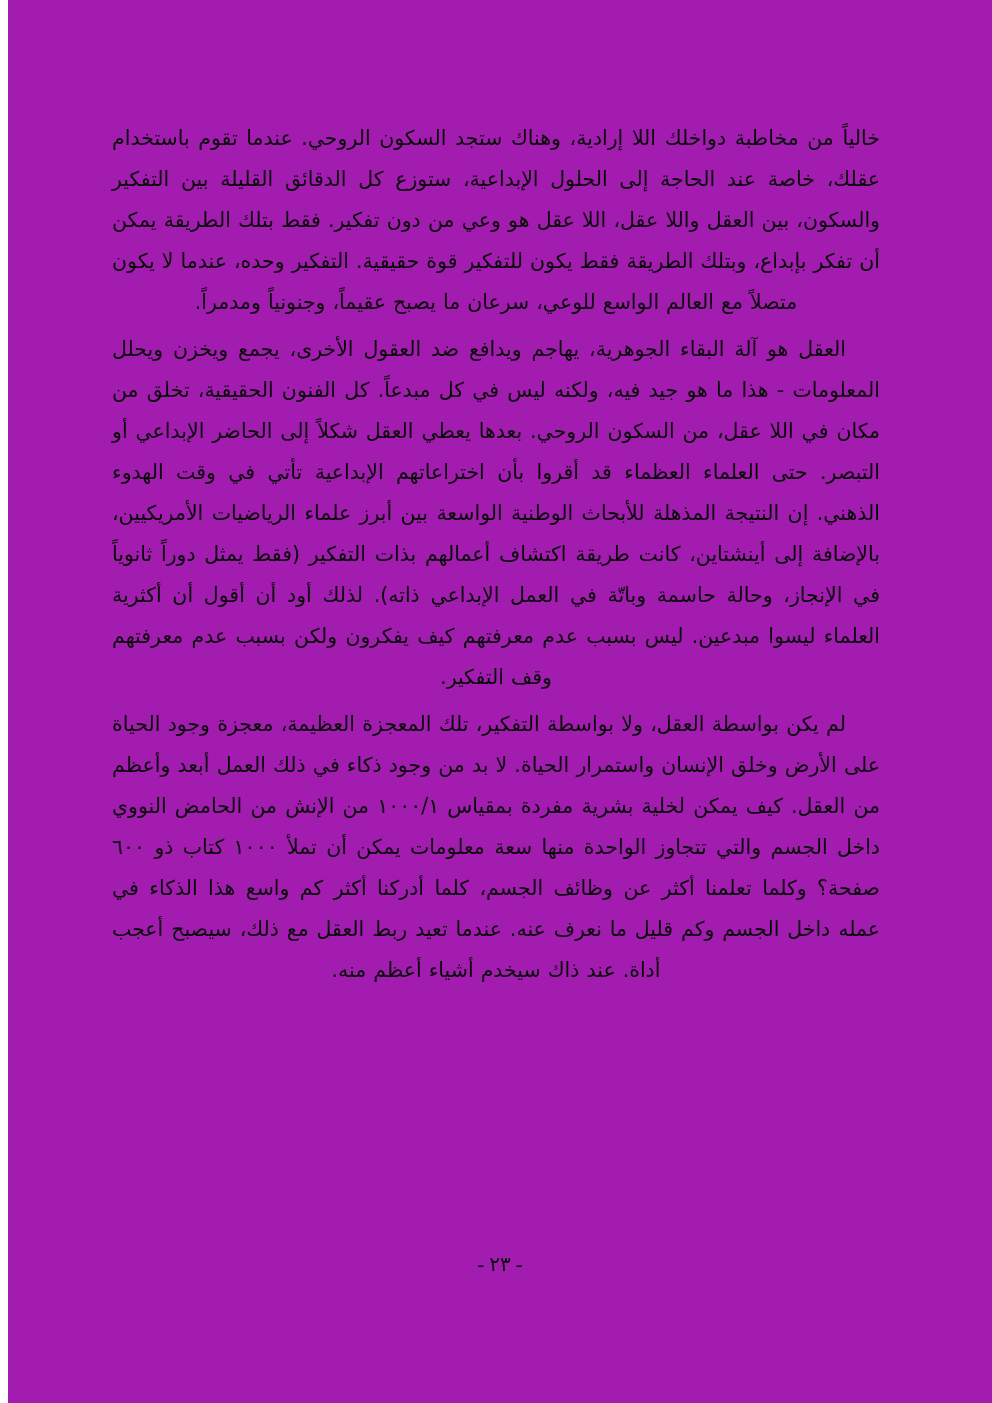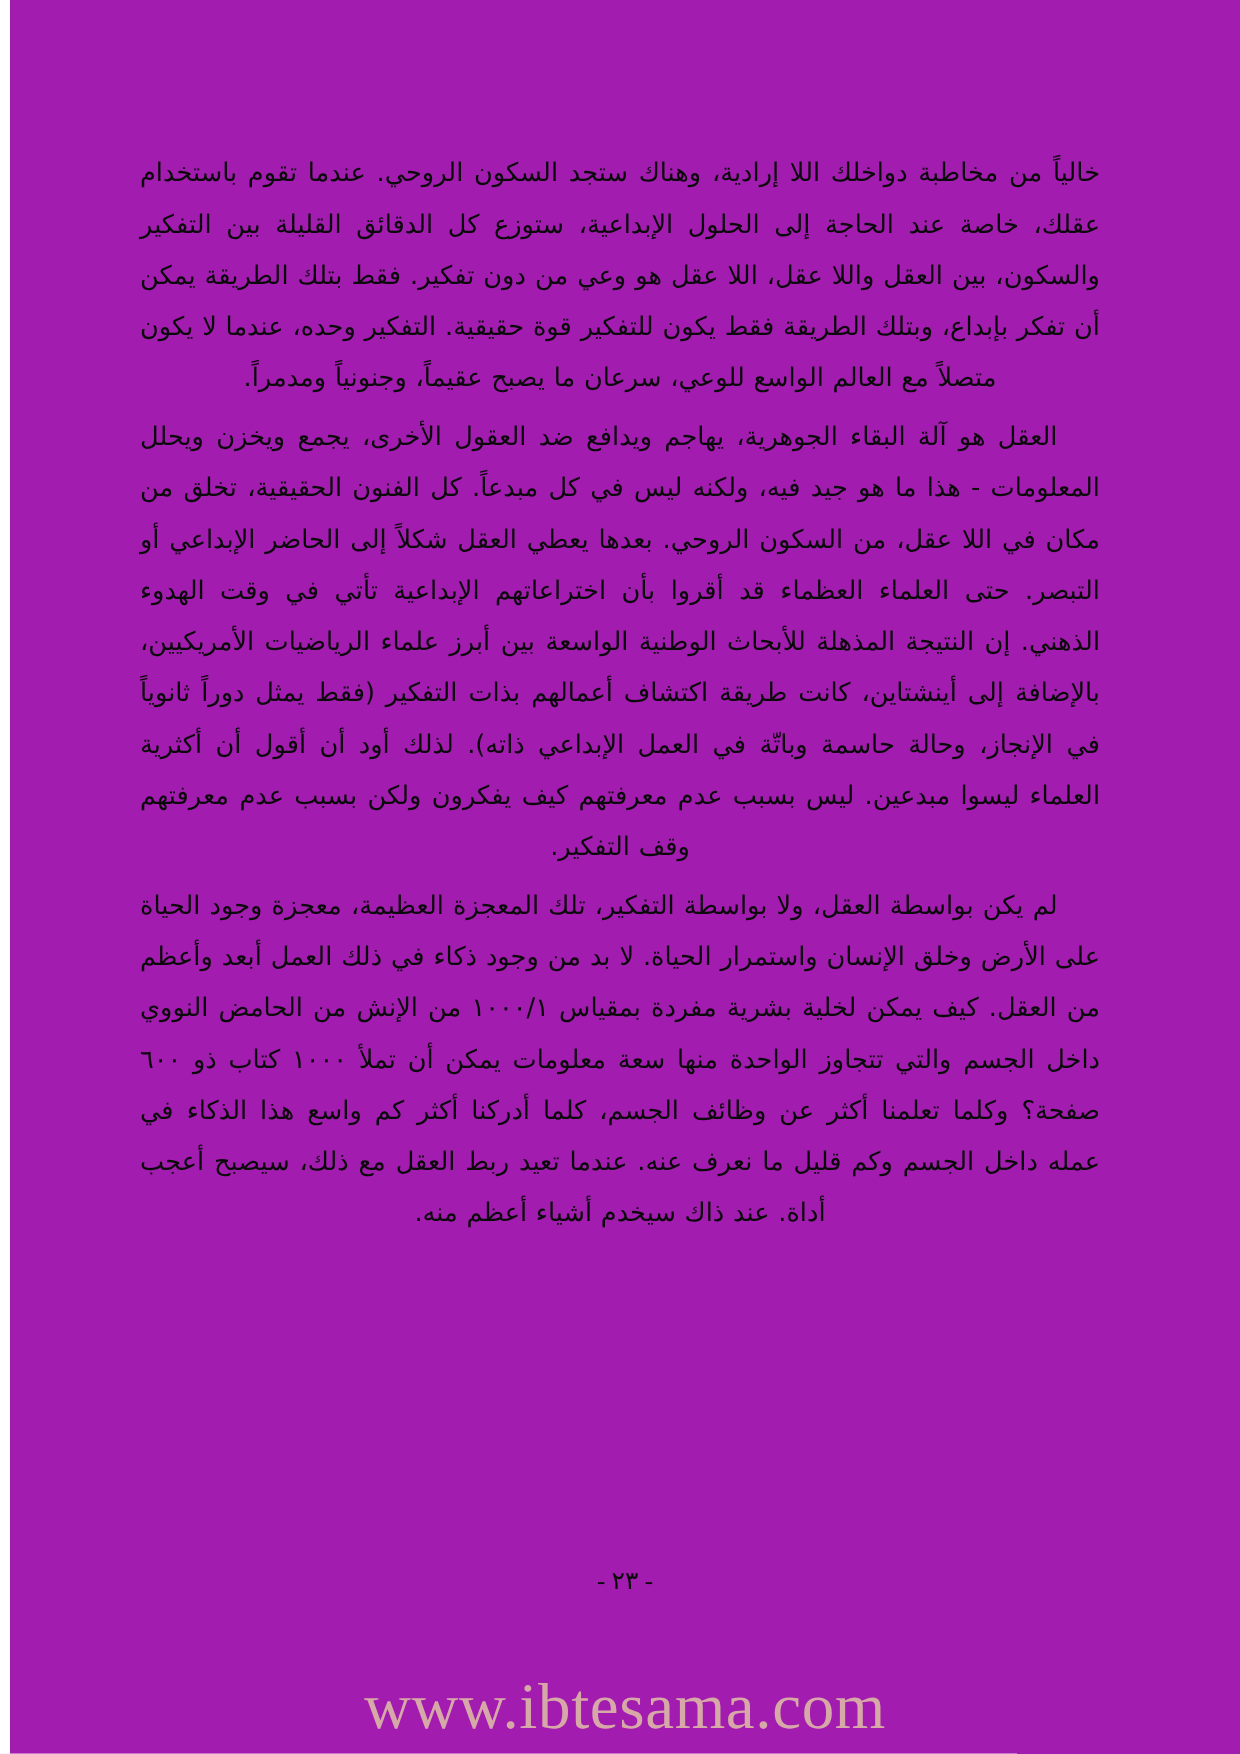--- a/index.html
+++ b/index.html
@@ -85,15 +85,14 @@
     <p class="para">خالياً من مخاطبة دواخلك اللا إرادية، وهناك ستجد السكون الروحي. عندما تقوم باستخدام عقلك، خاصة عند الحاجة إلى الحلول الإبداعية، ستوزع كل الدقائق القليلة بين التفكير والسكون، بين العقل واللا عقل، اللا عقل هو وعي من دون تفكير. فقط بتلك الطريقة يمكن أن تفكر بإبداع، وبتلك الطريقة فقط يكون للتفكير قوة حقيقية. التفكير وحده، عندما لا يكون متصلاً مع العالم الواسع للوعي، سرعان ما يصبح عقيماً، وجنونياً ومدمراً.</p>
 
     <p class="para" style="text-indent: 34px;">العقل هو آلة البقاء الجوهرية، يهاجم ويدافع ضد العقول الأخرى، يجمع ويخزن ويحلل المعلومات - هذا ما هو جيد فيه، ولكنه ليس في كل مبدعاً. كل الفنون الحقيقية، تخلق من مكان في اللا عقل، من السكون الروحي. بعدها يعطي العقل شكلاً إلى الحاضر الإبداعي أو التبصر. حتى العلماء العظماء قد أقروا بأن اختراعاتهم الإبداعية تأتي في وقت الهدوء الذهني. إن النتيجة المذهلة للأبحاث الوطنية الواسعة بين أبرز علماء الرياضيات الأمريكيين، بالإضافة إلى أينشتاين، كانت طريقة اكتشاف أعمالهم بذات التفكير (فقط يمثل دوراً ثانوياً في الإنجاز، وحالة حاسمة وباتّة في العمل الإبداعي ذاته). لذلك أود أن أقول أن أكثرية العلماء ليسوا مبدعين. ليس بسبب عدم معرفتهم كيف يفكرون ولكن بسبب عدم معرفتهم وقف التفكير.</p>
 
     <p class="para" style="text-indent: 34px;">لم يكن بواسطة العقل، ولا بواسطة التفكير، تلك المعجزة العظيمة، معجزة وجود الحياة على الأرض وخلق الإنسان واستمرار الحياة. لا بد من وجود ذكاء في ذلك العمل أبعد وأعظم من العقل. كيف يمكن لخلية بشرية مفردة بمقياس ١٠٠٠/١ من الإنش من الحامض النووي داخل الجسم والتي تتجاوز الواحدة منها سعة معلومات يمكن أن تملأ ١٠٠٠ كتاب ذو ٦٠٠ صفحة؟ وكلما تعلمنا أكثر عن وظائف الجسم، كلما أدركنا أكثر كم واسع هذا الذكاء في عمله داخل الجسم وكم قليل ما نعرف عنه. عندما تعيد ربط العقل مع ذلك، سيصبح أعجب أداة. عند ذاك سيخدم أشياء أعظم منه.</p>
 
   </div>
 
   <div class="page-number">- ٢٣ -</div>
 
-  <div class="watermark">www.ibtesama.com</div>
 
 </div>
 
 </body></html>

